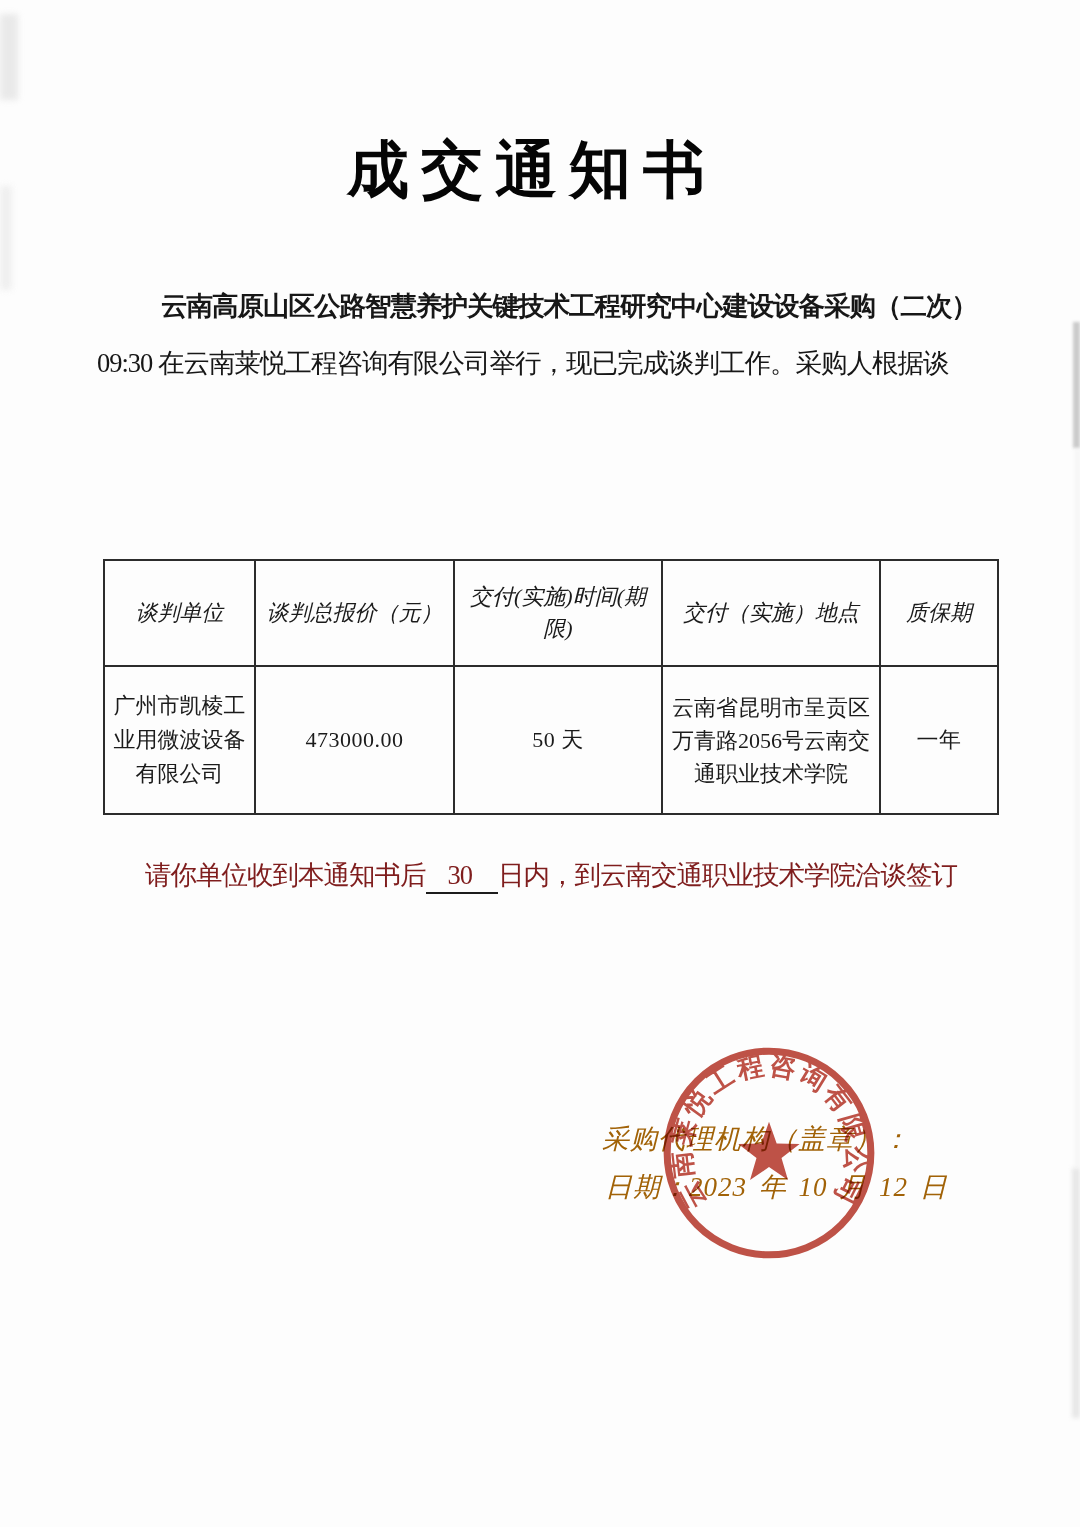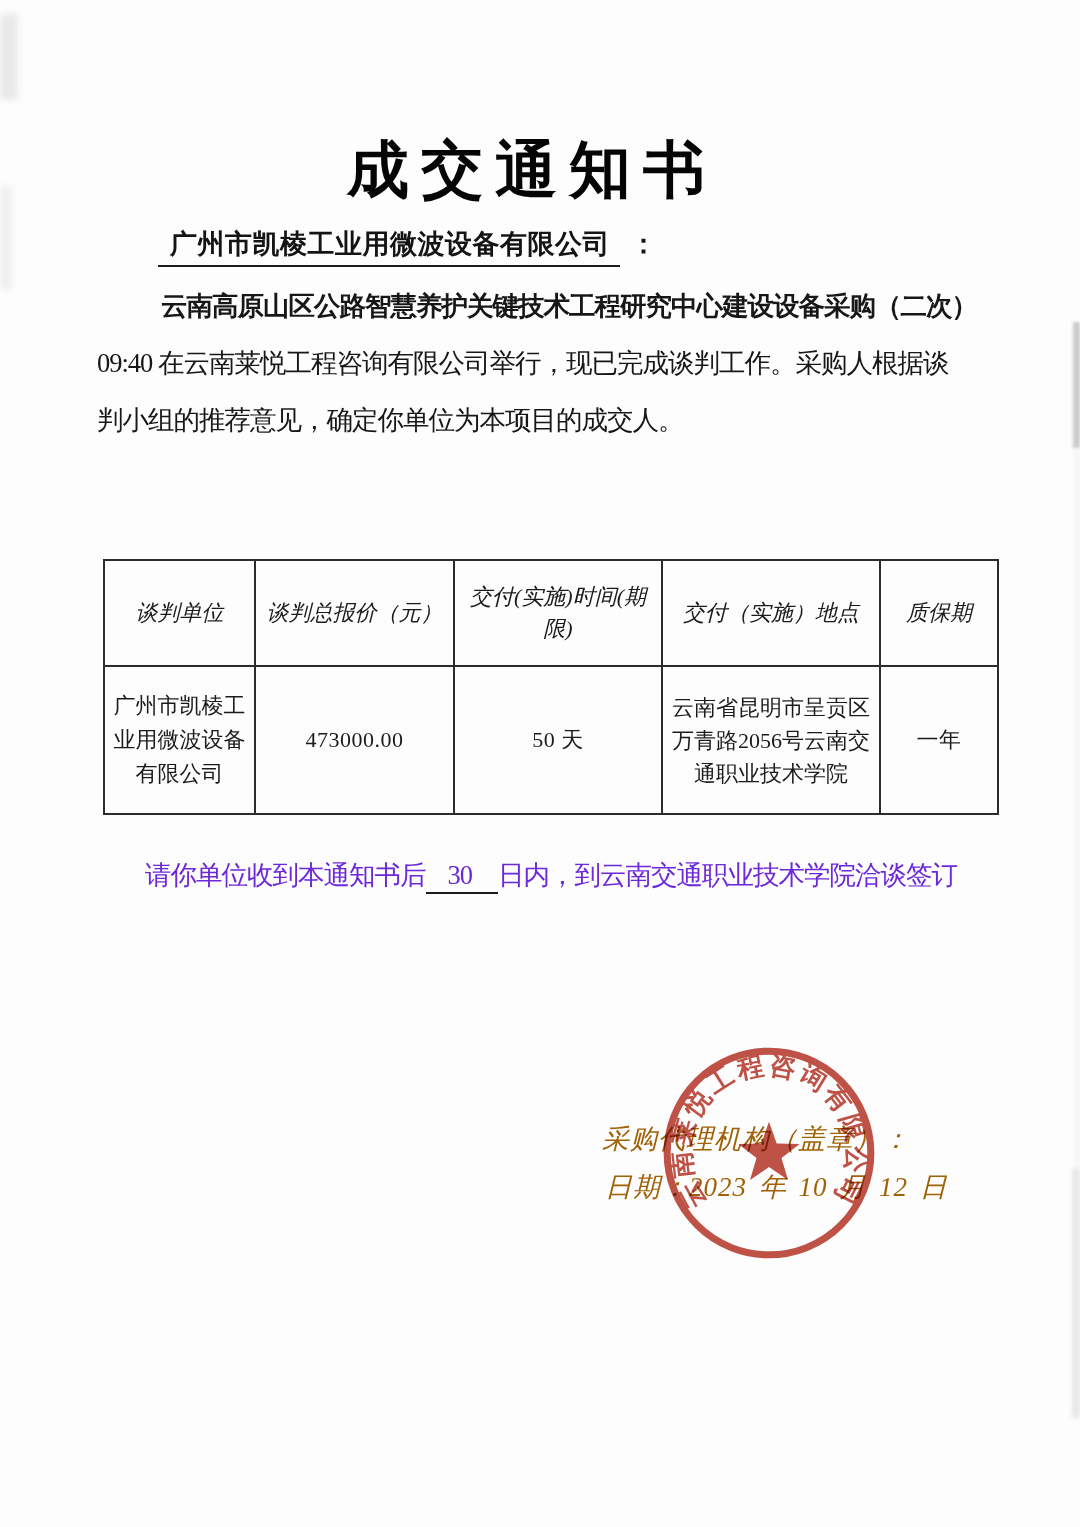--- a/index.html
+++ b/index.html
@@ -64,21 +64,21 @@
   .c3{width:202px;}
   .c4{width:212px;border-radius:26px;}
   .c5{width:112px;}
   table.award th{line-height:32px;}
   td.company{line-height:34px;padding:0 3px;}
   td.address{font-size:22px;line-height:33px;padding:0 2px;}
   td.price,td.delivery,td.warranty{letter-spacing:.5px;}
 
   .closing{
     position:absolute;left:97px;top:848px;width:930px;
-    font-size:26.5px;letter-spacing:-1px;color:#6d28d9;
+    font-size:26.5px;letter-spacing:-1px;color:#7f1d1d;
   }
   .closing .line{height:55px;line-height:55px;white-space:nowrap;}
   .closing .indent{padding-left:48px;}
   .days{
     display:inline-block;
     padding:0 26px 2px 22px;
     border-bottom:2px solid #1c1c1c;
     line-height:30px;
   }
 
@@ -103,28 +103,24 @@
 <div class="page">
 
   <div class="art art-tl"></div>
   <div class="art art-left"></div>
   <div class="art art-r1"></div>
   <div class="art art-r2"></div>
   <div class="art art-r3"></div>
 
   <h1 class="title">成交通知书</h1>
 
-  <div class="recipient">
-    <span class="name">广州市凯棱工业用微波设备有限公司</span><span class="colon">：</span>
-  </div>
 
   <div class="body-par">
     <div class="line indent"><span class="b">云南高原山区公路智慧养护关键技术工程研究中心建设设备采购（二次）</span></div>
-    <div class="line">09:40 在云南莱悦工程咨询有限公司举行，现已完成谈判工作。采购人根据谈</div>
-    <div class="line">判小组的推荐意见，确定你单位为本项目的成交人。</div>
+    <div class="line">09:30 在云南莱悦工程咨询有限公司举行，现已完成谈判工作。采购人根据谈</div>
   </div>
 
   <table class="award">
     <tbody>
         <tr class="hrow">
       <th class="c1">谈判单位</th>
       <th class="c2">谈判总报价（元）</th>
       <th class="c3">交付(实施)时间(期限)</th>
       <th class="c4">交付（实施）地点</th>
       <th class="c5">质保期</th>

